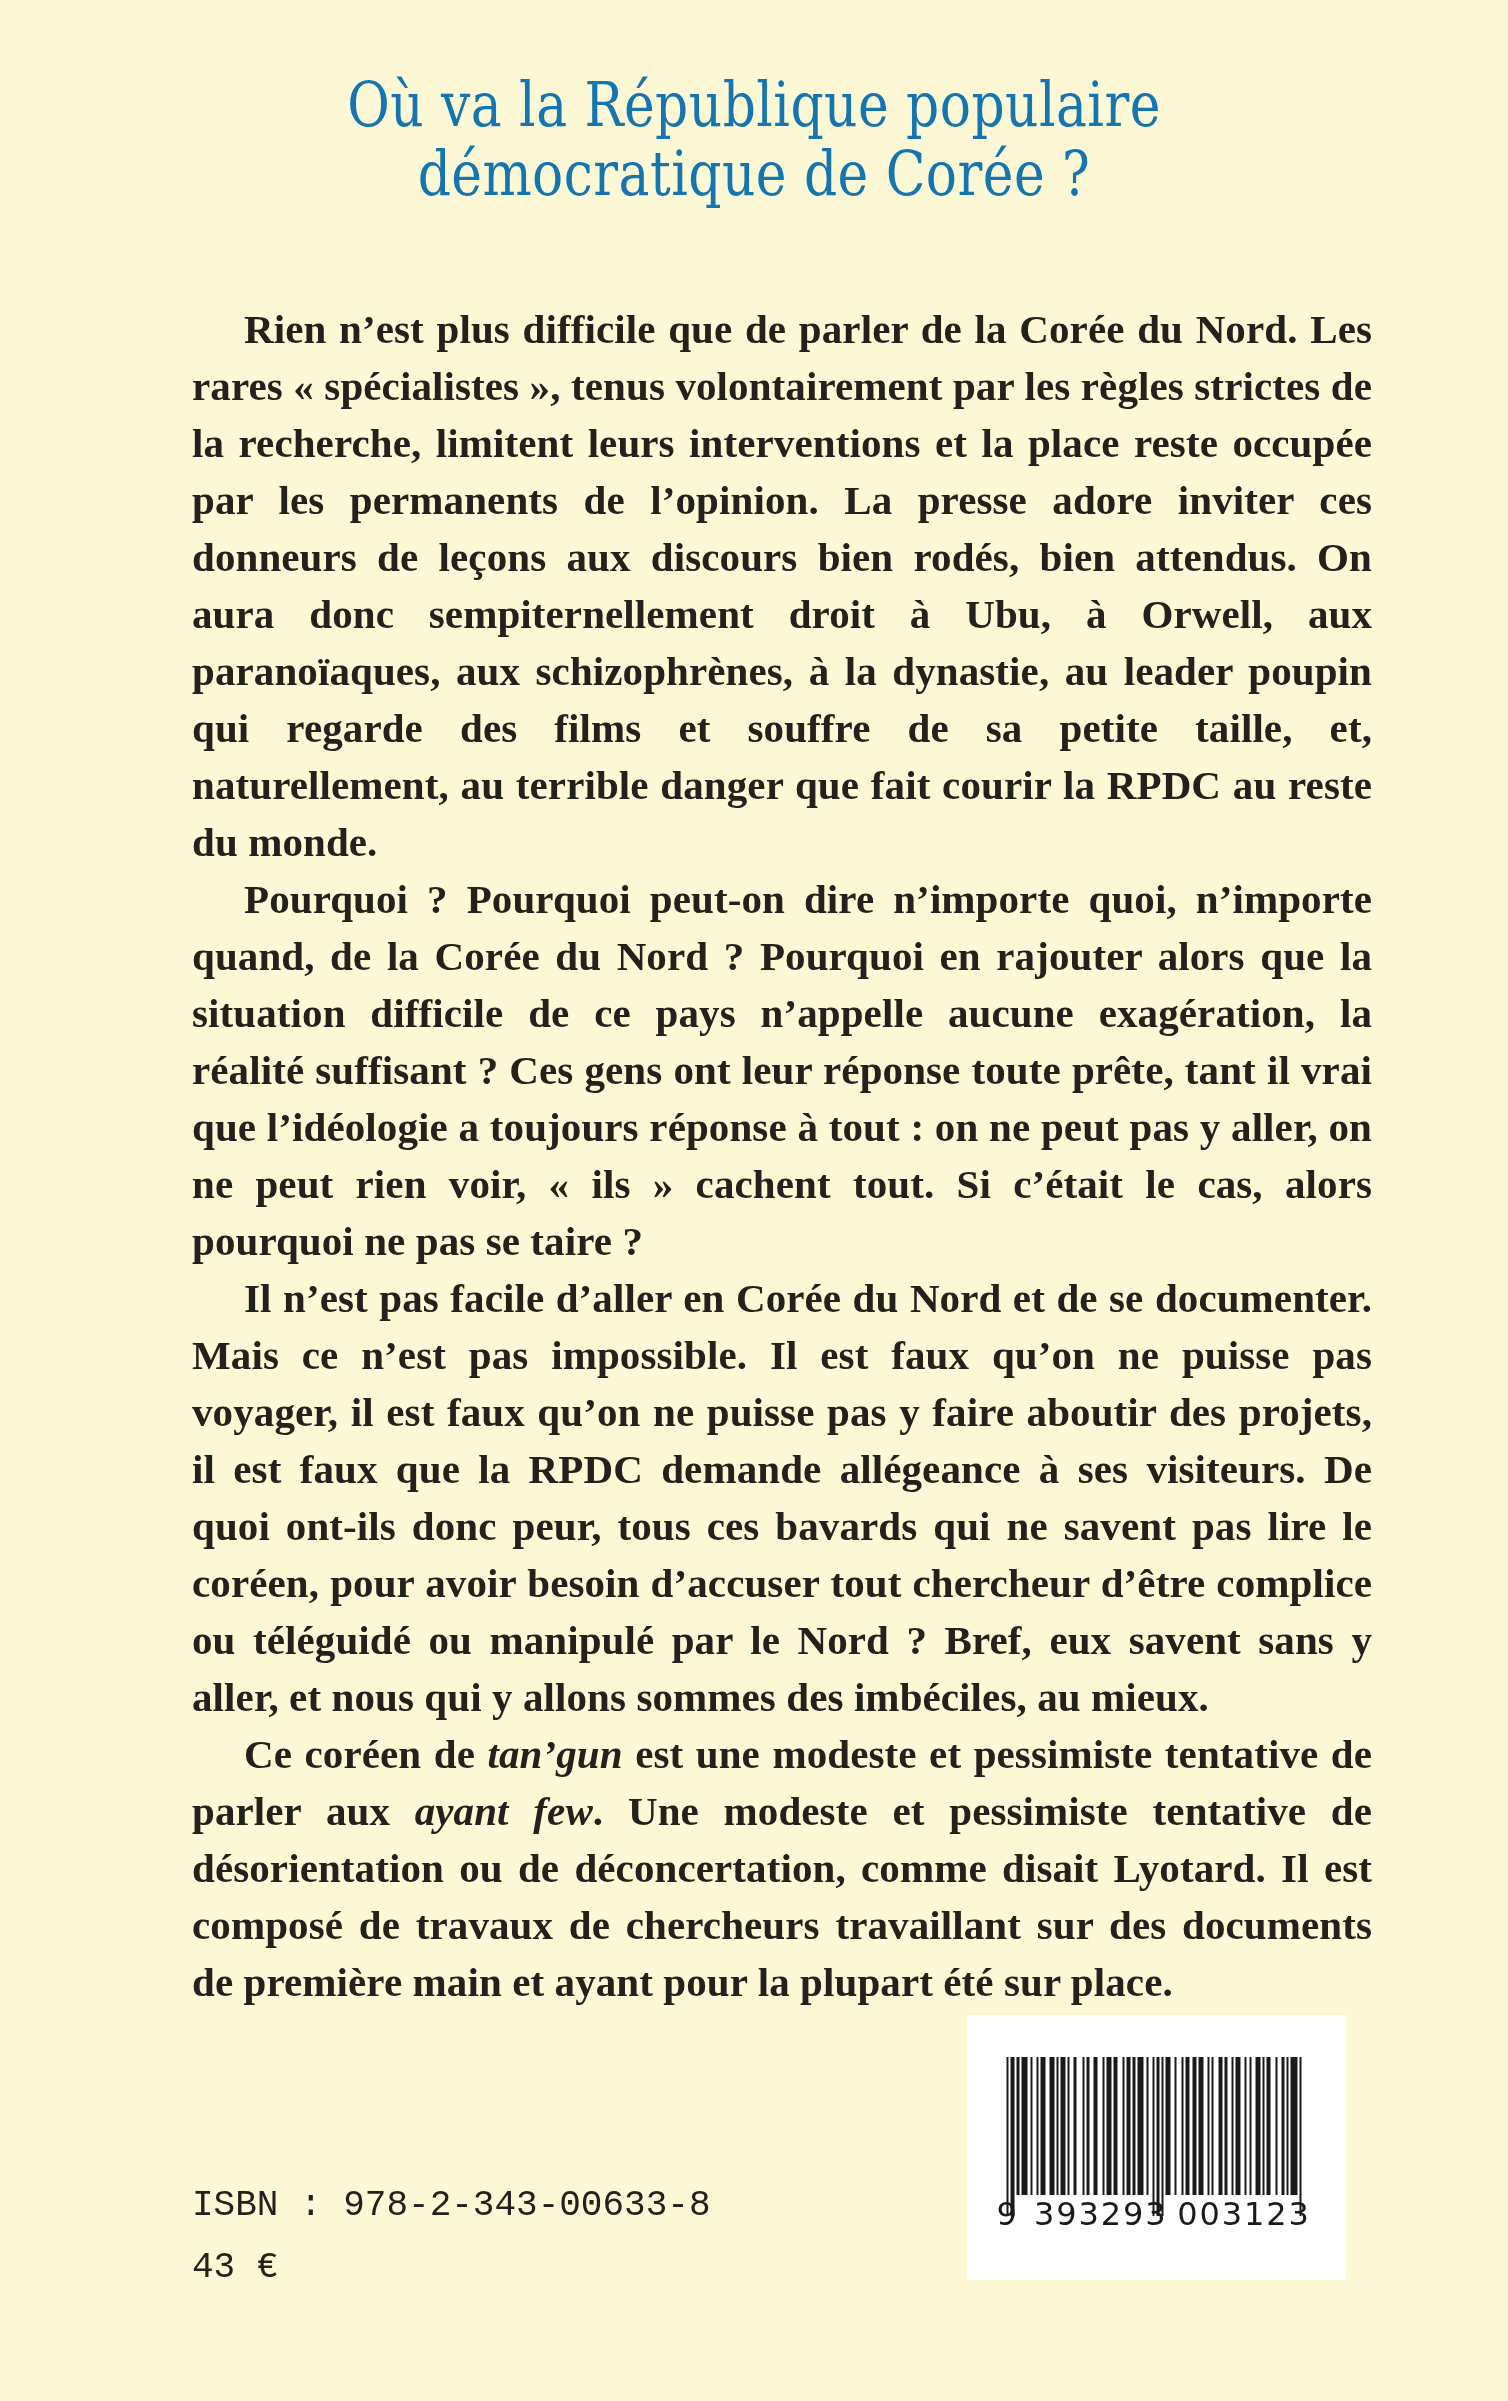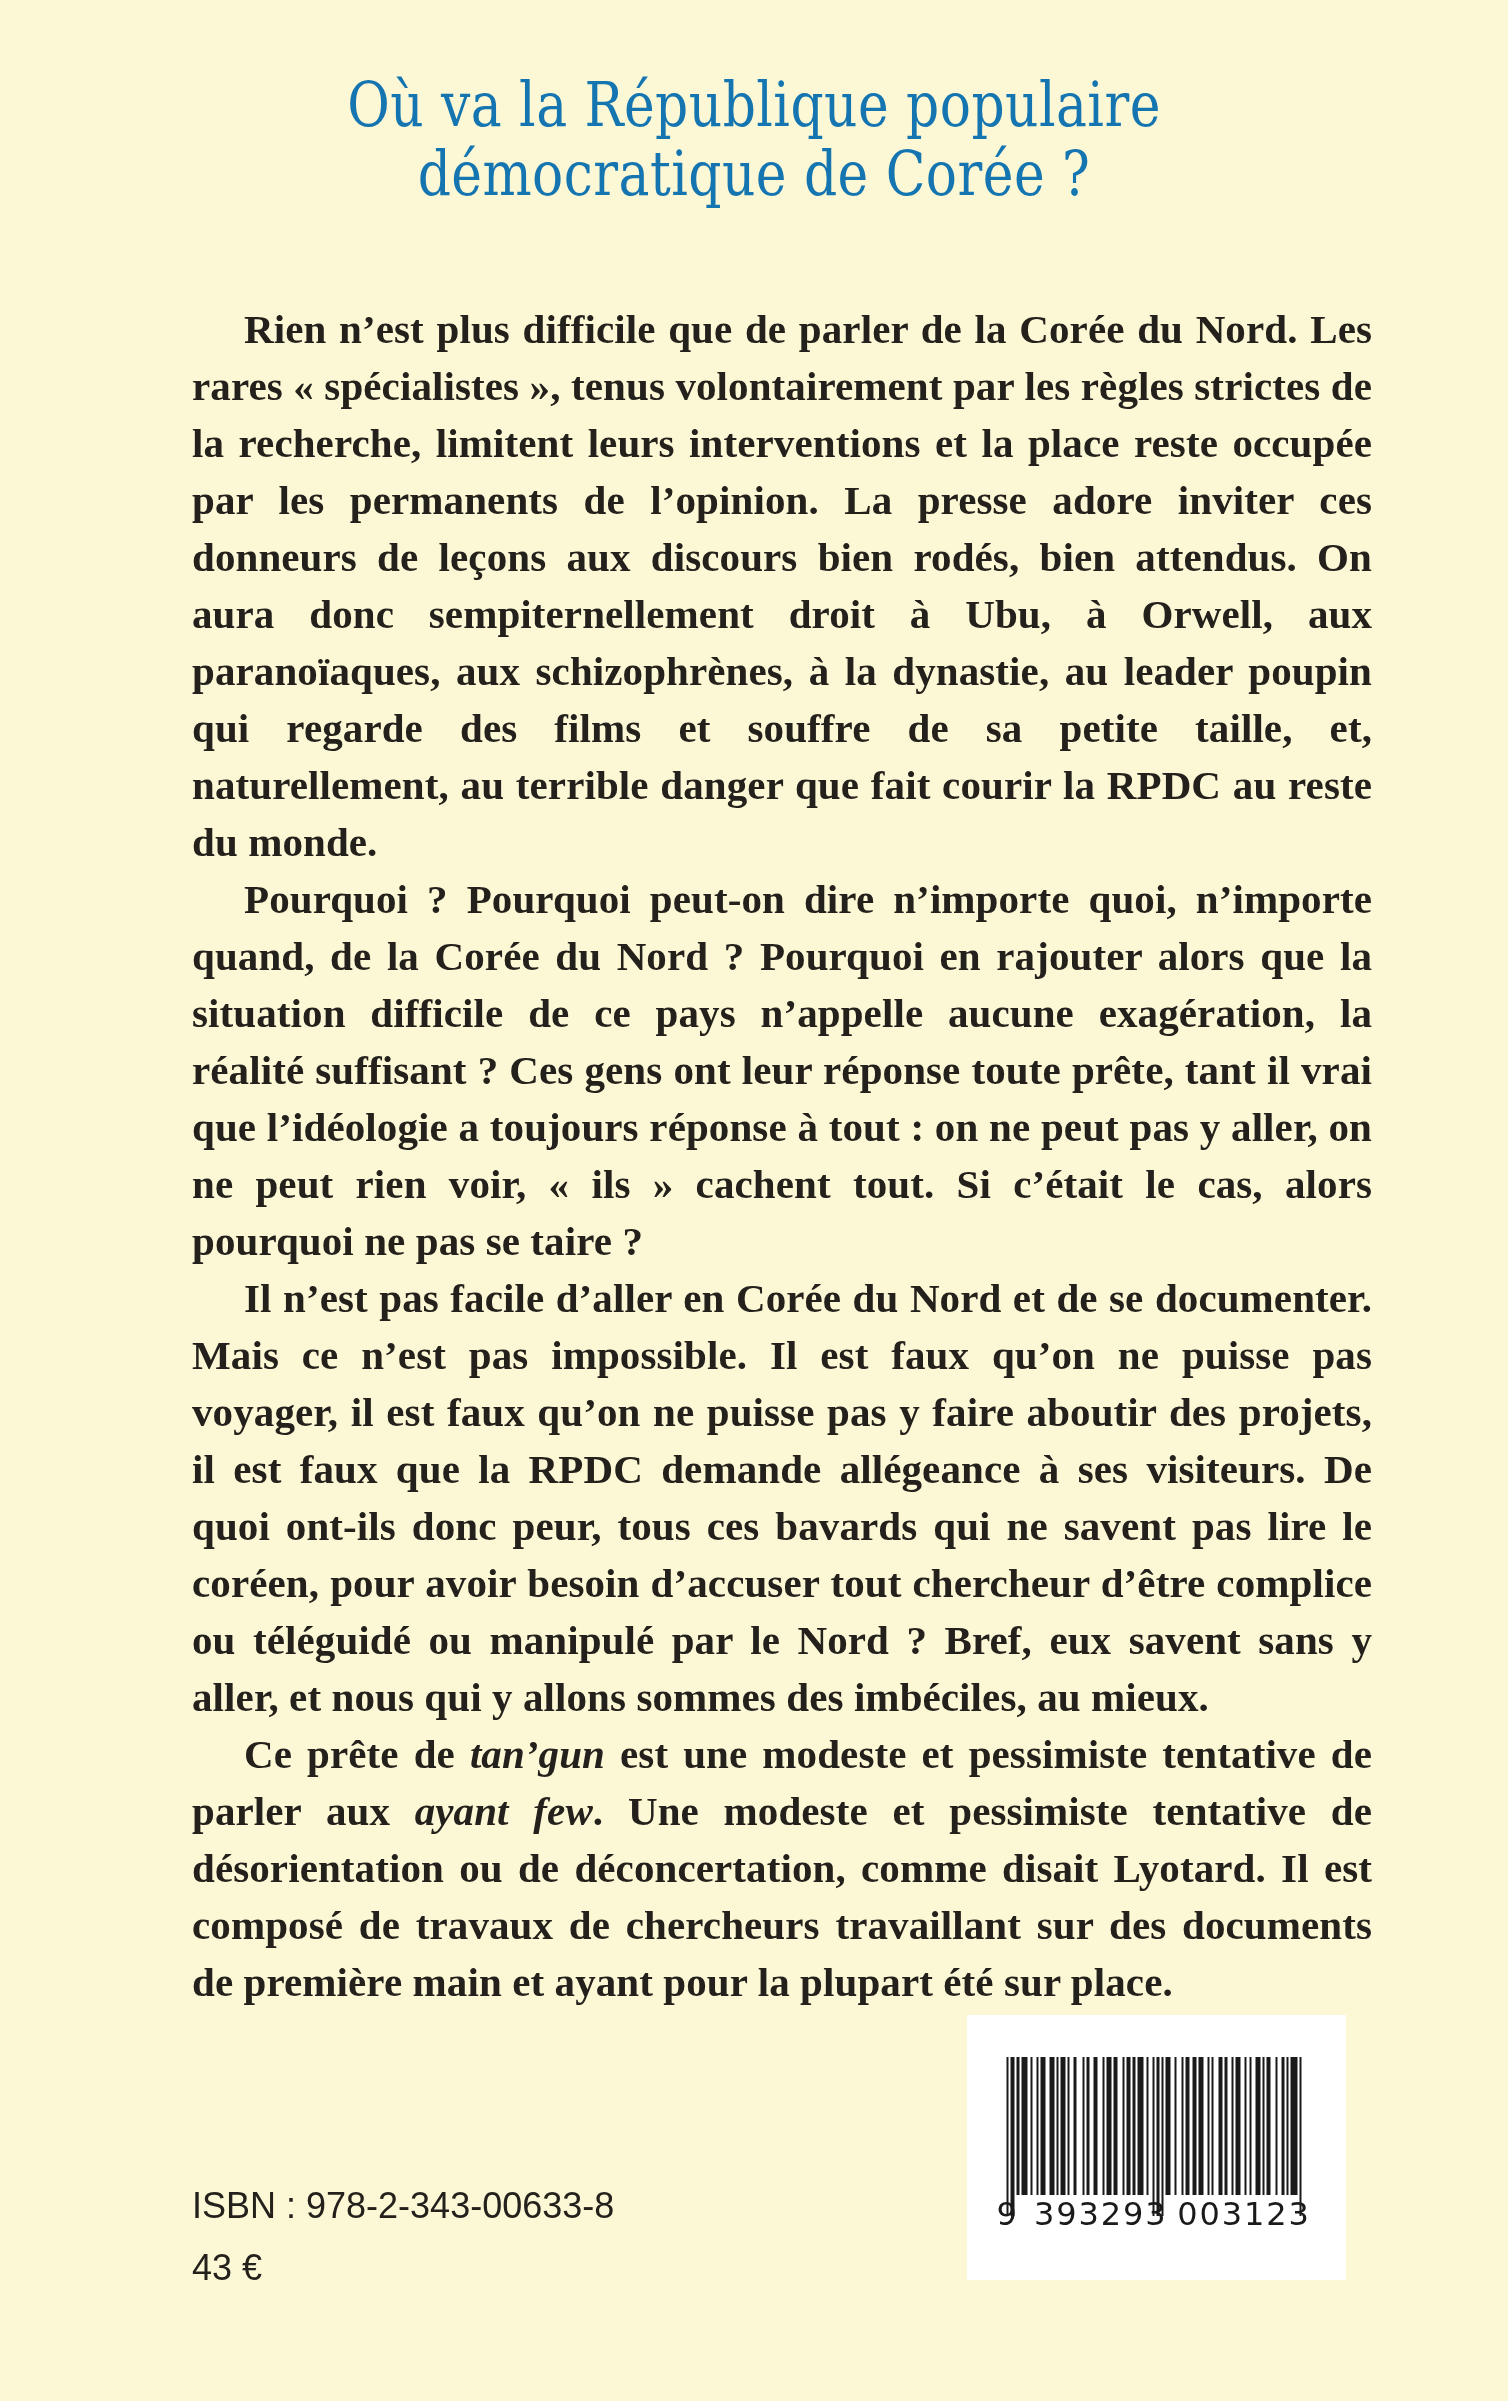--- a/index.html
+++ b/index.html
@@ -66,21 +66,21 @@
   }
   .para:last-of-type { margin-bottom: 0; }
   .para i { font-style: italic; }
 
   
   .colophon {
     position: absolute;
     left: 192px;
     top: 2175px;
     color: #24211c;
-    font-family: Liberation Sans, sans-serif;
+    font-family: Liberation Mono, monospace;
     font-size: 36px;
     line-height: 62px;
   }
   .colophon div { white-space: nowrap; }
 
   
   .barcode-box {
     position: absolute;
     left: 967px;
     top: 2015px;
@@ -131,21 +131,21 @@
 
   <div class="title-block">
     <div class="title-line">Où va la République populaire</div>
     <div class="title-line">démocratique de Corée ?</div>
   </div>
 
   <div class="body-block">
     <p class="para">Rien n’est plus difficile que de parler de la Corée du Nord. Les rares « spécialistes », tenus volontairement par les règles strictes de la recherche, limitent leurs interventions et la place reste occupée par les permanents de l’opinion. La presse adore inviter ces donneurs de leçons aux discours bien rodés, bien attendus. On aura donc sempiternellement droit à Ubu, à Orwell, aux paranoïaques, aux schizophrènes, à la dynastie, au leader poupin qui regarde des films et souffre de sa petite taille, et, naturellement, au terrible danger que fait courir la RPDC au reste du monde.</p>
     <p class="para">Pourquoi ? Pourquoi peut-on dire n’importe quoi, n’importe quand, de la Corée du Nord ? Pourquoi en rajouter alors que la situation difficile de ce pays n’appelle aucune exagération, la réalité suffisant ? Ces gens ont leur réponse toute prête, tant il vrai que l’idéologie a toujours réponse à tout : on ne peut pas y aller, on ne peut rien voir, « ils » cachent tout. Si c’était le cas, alors pourquoi ne pas se taire ?</p>
     <p class="para">Il n’est pas facile d’aller en Corée du Nord et de se documenter. Mais ce n’est pas impossible. Il est faux qu’on ne puisse pas voyager, il est faux qu’on ne puisse pas y faire aboutir des projets, il est faux que la RPDC demande allégeance à ses visiteurs. De quoi ont-ils donc peur, tous ces bavards qui ne savent pas lire le coréen, pour avoir besoin d’accuser tout chercheur d’être complice ou téléguidé ou manipulé par le Nord ? Bref, eux savent sans y aller, et nous qui y allons sommes des imbéciles, au mieux.</p>
-    <p class="para"><span>Ce prête de </span><i>tan’gun</i><span> est une modeste et pessimiste tentative de parler aux </span><i>ayant few</i><span>. Une modeste et pessimiste tentative de désorientation ou de déconcertation, comme disait Lyotard. Il est composé de travaux de chercheurs travaillant sur des documents de première main et ayant pour la plupart été sur place.</span></p>
+    <p class="para"><span>Ce coréen de </span><i>tan’gun</i><span> est une modeste et pessimiste tentative de parler aux </span><i>ayant few</i><span>. Une modeste et pessimiste tentative de désorientation ou de déconcertation, comme disait Lyotard. Il est composé de travaux de chercheurs travaillant sur des documents de première main et ayant pour la plupart été sur place.</span></p>
   </div>
 
   <div class="colophon">
     <div>ISBN : 978-2-343-00633-8</div>
     <div>43 €</div>
   </div>
 
   <div class="barcode-box">
     <div class="barcode-inner">
       <div class="bars" id="bars">

